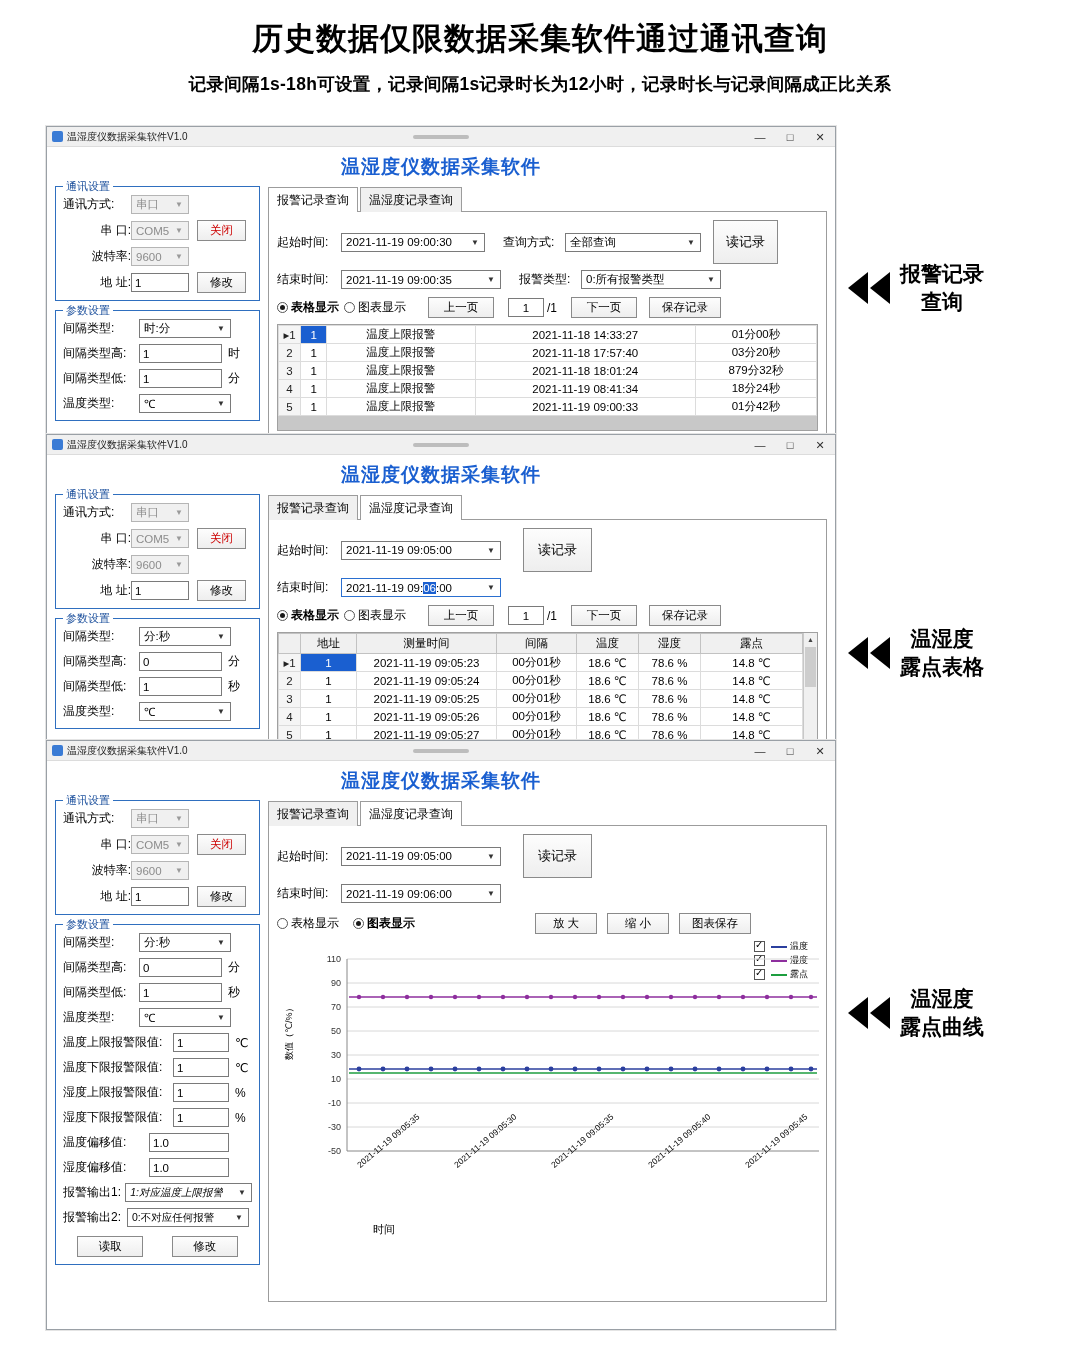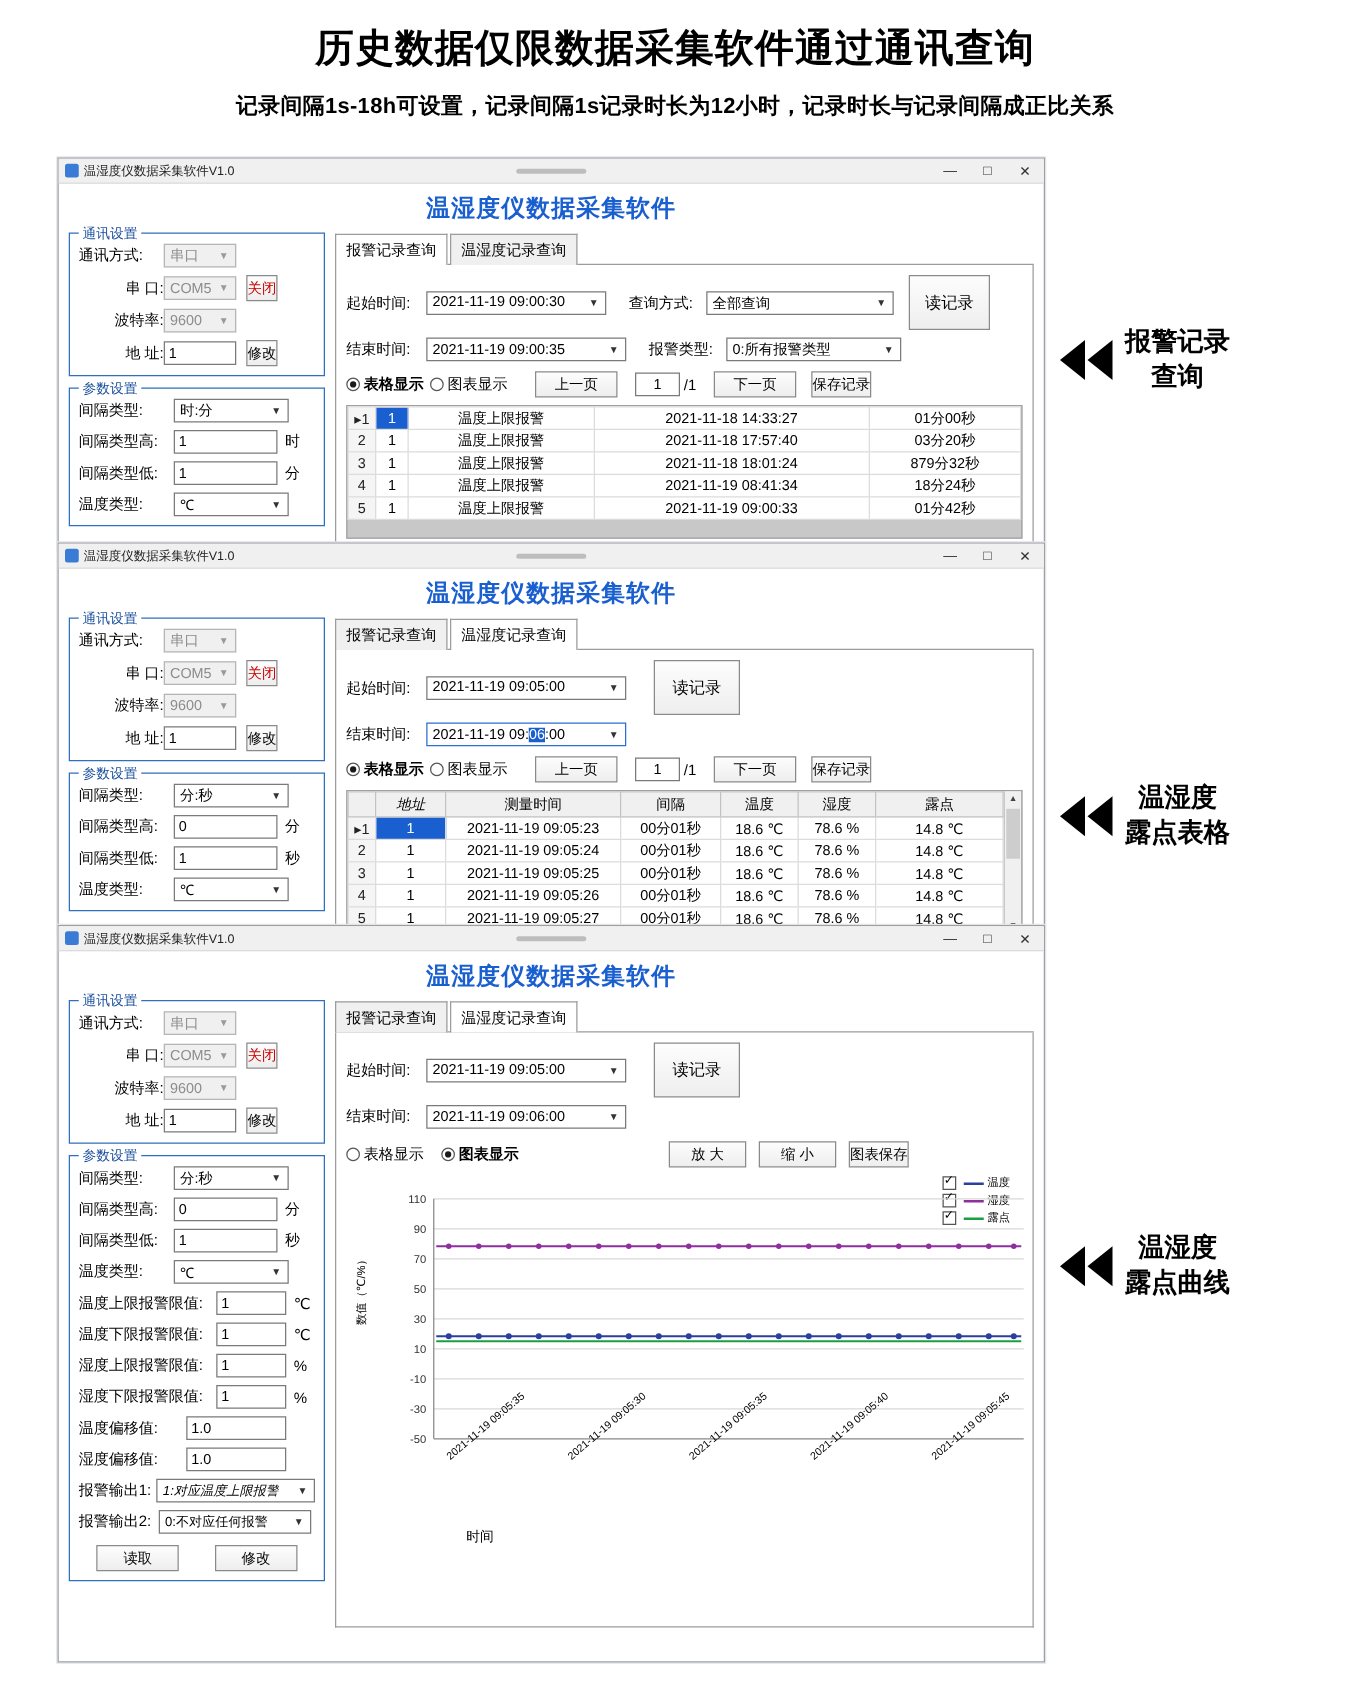--- a/index.html
+++ b/index.html
@@ -105,21 +105,21 @@
     width:14px;height:15px;display:flex;align-items:center;justify-content:center;
     font-size:8px; color:#333;
   }
   .selbox.disabled { background:#f0f0f0; color:#8c8c8c; border-color:#b5b5b5; }
   .selbox.disabled .arrow { color:#9a9a9a; }
 
   .btn {
     font-size:11.5px;
     border:1px solid #8a8a8a;
     background:linear-gradient(#fdfdfd,#eeeeee);
-    padding:2px 0;
+    padding:2px 12px;
     height:21px;
     display:inline-flex;align-items:center;justify-content:center;
     white-space:nowrap;
     color:#000;
   }
   .btn.red { color:#cc0000; }
   .btn.big { height:30px; padding:0 13px; font-size:13px; }
 
   
   .left { width:205px; flex:none; margin-right:8px; }
@@ -300,21 +300,21 @@
         <div class="tab">温湿度记录查询</div>
       </div>
       <div class="panel">
         <div class="frow">
           <span class="lbl" style="width:64px;">起始时间:</span>
           <div class="selbox" style="width:144px;">
             <span class="cap">2021-11-19 09:00:30</span>
               <span class="arrow">▼</span>
           </div>
           <span class="lbl" style="width:62px; margin-left:18px;">查询方式:</span>
-          <div class="selbox" style="width:150px;gap:48px;">
+          <div class="selbox" style="width:136px;gap:48px;">
             <span class="cap">全部查询</span>
               <span class="arrow">▼</span>
           </div>
           <span class="btn big" style="margin-left:12px; height:44px; padding:0 12px;">读记录</span>
         </div>
         <div class="frow">
           <span class="lbl" style="width:64px;">结束时间:</span>
           <div class="selbox" style="width:160px;">
             <span class="cap">2021-11-19 09:00:35</span>
               <span class="arrow">▼</span>
@@ -486,21 +486,21 @@
           <input class="tb" style="width: 36px; text-align: center; margin-left: 14px;" value="1">
           <span class="lbl" style="margin-left:3px;">/1</span>
           <span class="btn" style="margin-left:14px;width:66px;">下一页</span>
           <span class="btn" style="margin-left:12px;">保存记录</span>
         </div>
         <div class="gridwrap" style="margin-top:6px; height:116px; overflow:hidden;">
           <table class="grid" style="width:calc(100% - 14px);">
             <tbody>
                 <tr>
               <th style="width:22px;"></th>
-              <th style="width:56px;font-style:italic;">地址</th>
+              <th style="width:56px;">地址</th>
               <th style="width:140px;">测量时间</th>
               <th style="width:80px;">间隔</th>
               <th style="width:62px;">温度</th>
               <th style="width:62px;">湿度</th>
               <th>露点</th>
             </tr>
             <tr>
               <td class="rowhdr">▸1</td>
               <td class="sel">1</td>
               <td>2021-11-19 09:05:23</td>

